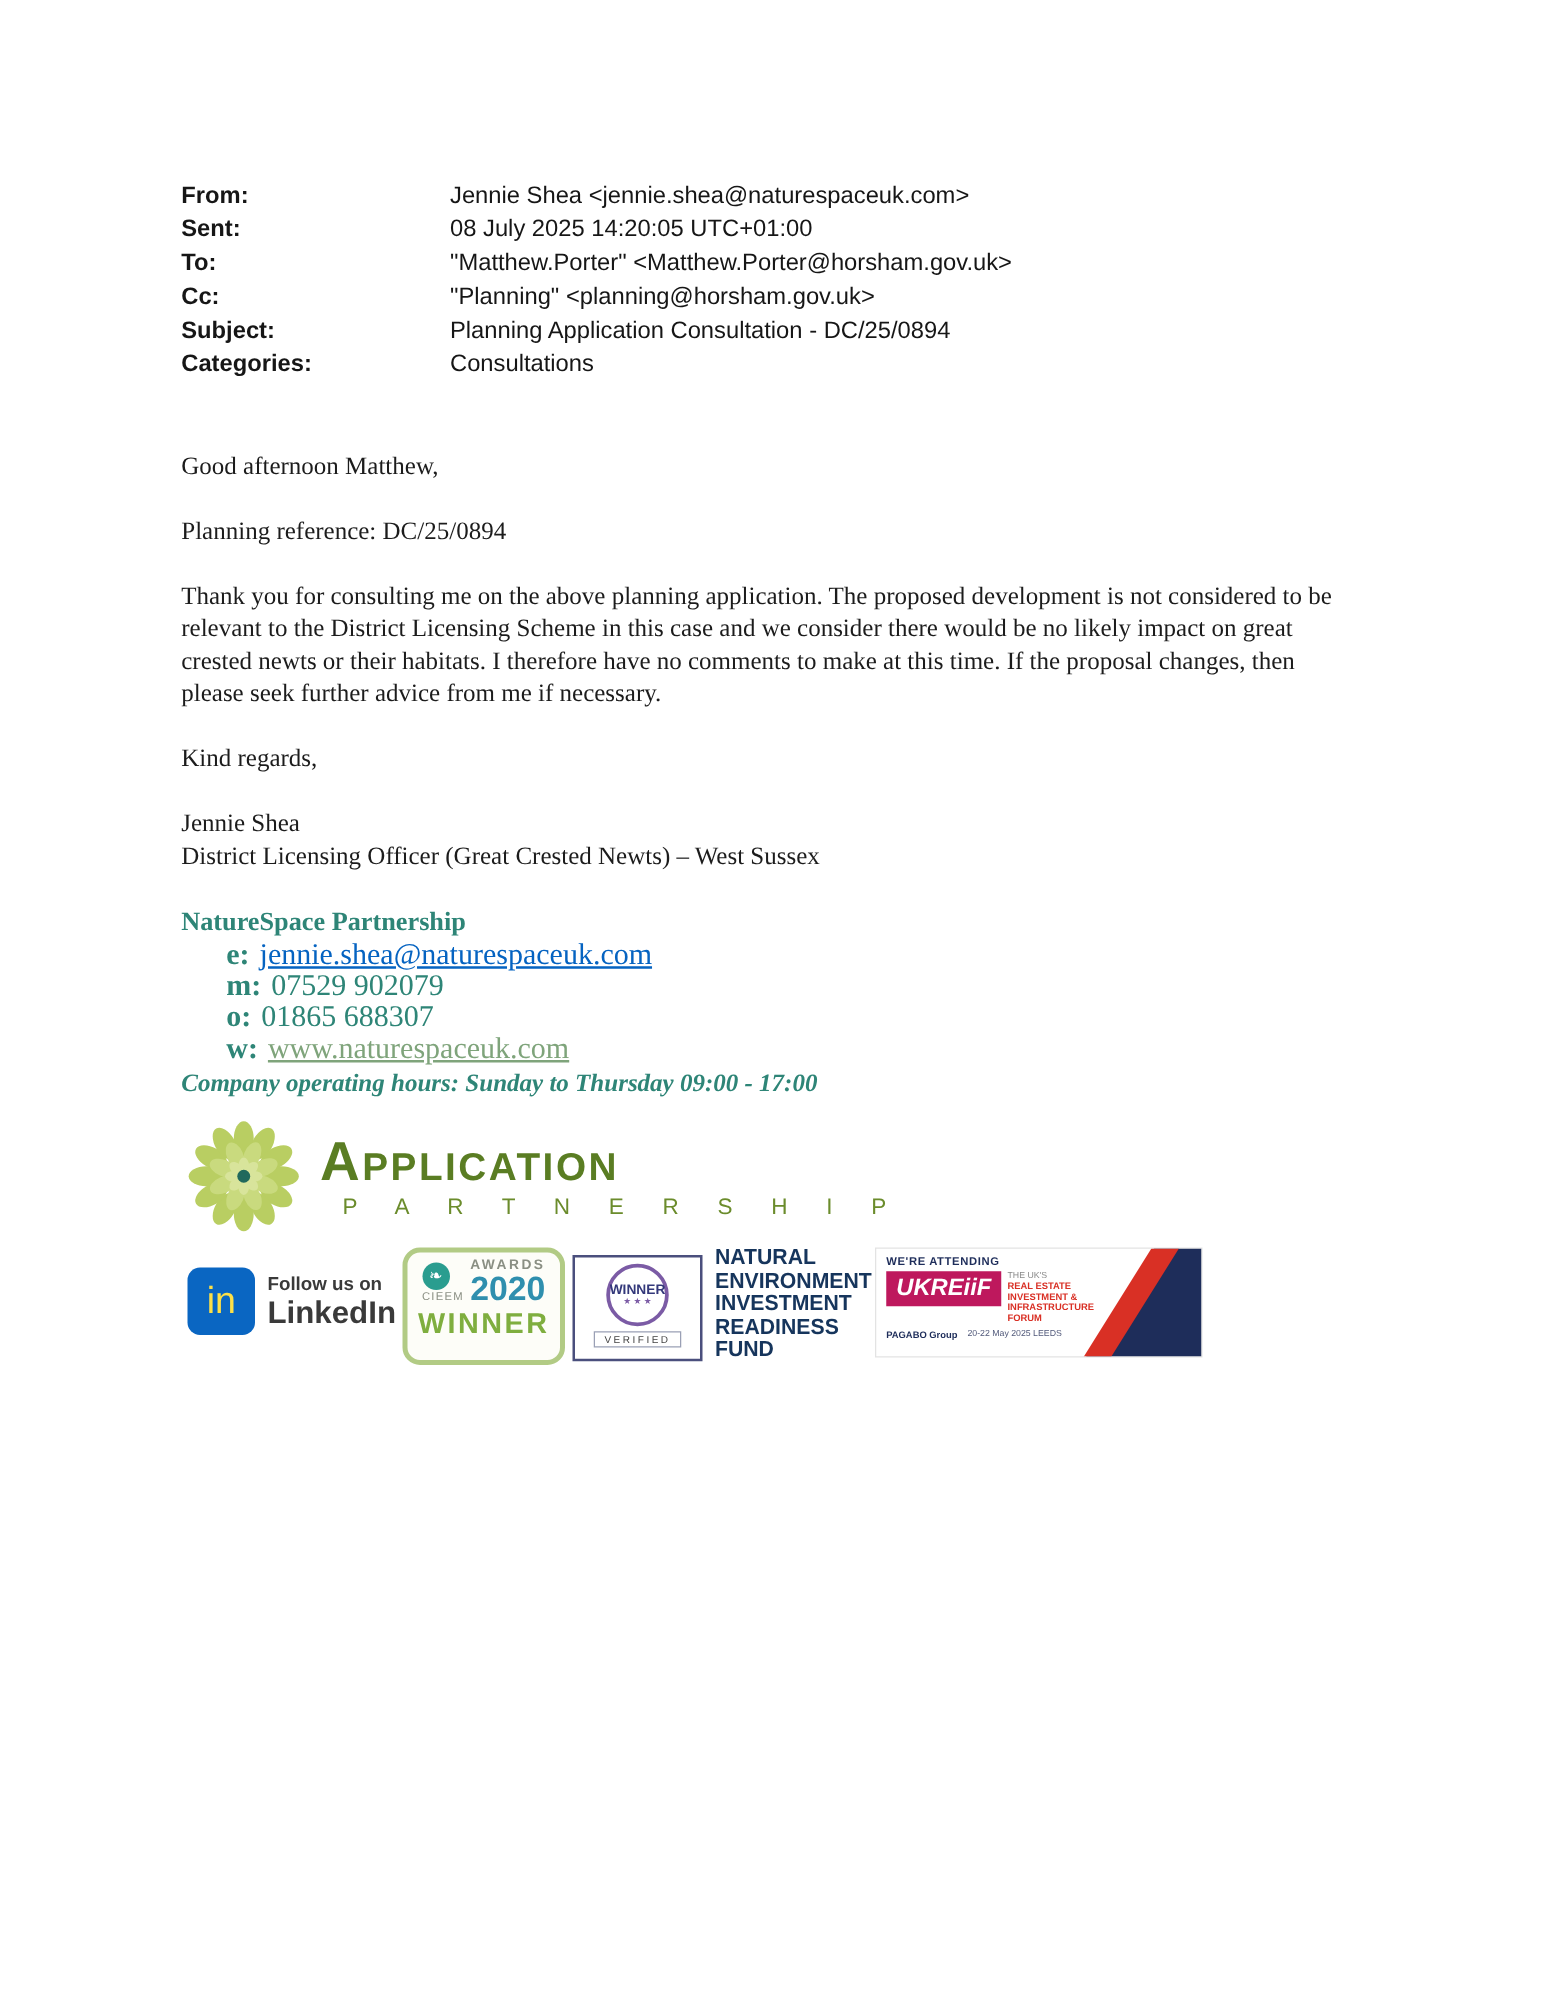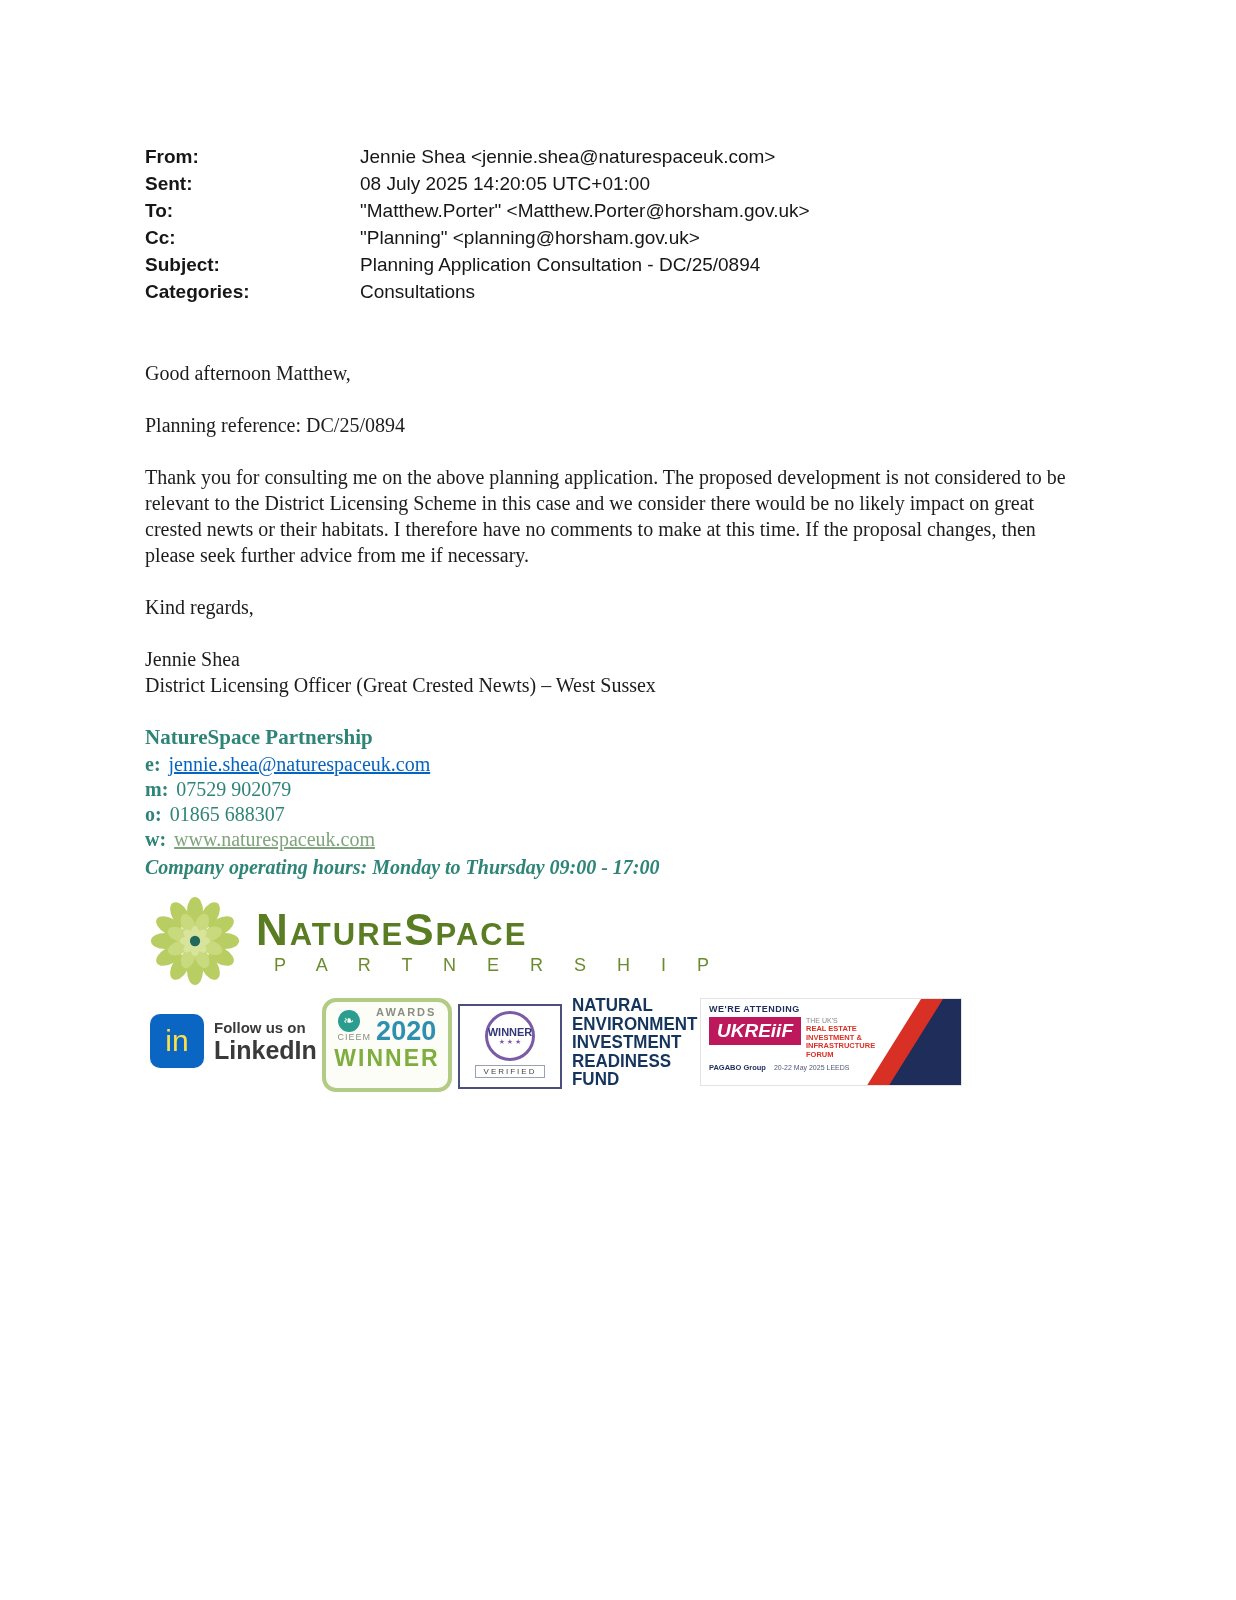--- a/index.html
+++ b/index.html
@@ -15,21 +15,21 @@
 
   
   .bodytext{position:absolute;left:145px;top:360px;width:928px;
             font-size:20px;line-height:26px;color:#1c1c1c;}
   .bodytext p{margin:0 0 26px 0;}
   .sender-block div{line-height:26px;}
   .sender-block{margin-bottom:26px;}
 
   
   .sig-company{color:#2E8577;font-weight:700;font-size:21px;margin:24px 0 2px 0;}
-  .sig-line{line-height:25px;font-size:20px;color:#2E8577;}
+  .sig-line{line-height:25px;font-size:24px;color:#2E8577;margin-left:36px;}
   .sig-line .lbl{font-weight:700;margin-right:8px;}
   a.mail-link{color:#0563C1;text-decoration:underline;}
   a.web-link{color:#7FA47B;text-decoration:underline;}
   .sig-hours{color:#2E8577;font-weight:700;font-style:italic;font-size:20px;margin-top:2px;}
 
   
   .ns-logo{position:absolute;left:150px;top:896px;display:flex;align-items:center;}
   .ns-flower{width:90px;height:90px;flex:0 0 auto;}
   .ns-words{margin-left:16px;}
   .ns-main{font-family:"Liberation Sans", sans-serif;font-weight:700;font-size:44px;
@@ -138,21 +138,21 @@
       </div>
       <div class="sig-line">
         <span class="lbl">m:</span><span>07529 902079</span>
       </div>
       <div class="sig-line">
         <span class="lbl">o:</span><span>01865 688307</span>
       </div>
       <div class="sig-line">
         <span class="lbl">w:</span><a class="web-link" href="#">www.naturespaceuk.com</a>
       </div>
-      <div class="sig-hours">Company operating hours: Monday to Thursday 09:00 - 17:00</div>
+      <div class="sig-hours">Company operating hours: Sunday to Thursday 09:00 - 17:00</div>
     </div>
   </div>
 
   <div class="ns-logo">
     <svg class="ns-flower" viewBox="-48 -48 96 96">
       <g fill="#b9ce62">
         <ellipse cx="0" cy="-32" rx="8.5" ry="15" transform="rotate(0)"></ellipse>
         <ellipse cx="0" cy="-32" rx="8.5" ry="15" transform="rotate(30)"></ellipse>
         <ellipse cx="0" cy="-32" rx="8.5" ry="15" transform="rotate(60)"></ellipse>
         <ellipse cx="0" cy="-32" rx="8.5" ry="15" transform="rotate(90)"></ellipse>
@@ -181,21 +181,21 @@
         <ellipse cx="0" cy="-9" rx="4.5" ry="7" transform="rotate(90)"></ellipse>
         <ellipse cx="0" cy="-9" rx="4.5" ry="7" transform="rotate(135)"></ellipse>
         <ellipse cx="0" cy="-9" rx="4.5" ry="7" transform="rotate(180)"></ellipse>
         <ellipse cx="0" cy="-9" rx="4.5" ry="7" transform="rotate(225)"></ellipse>
         <ellipse cx="0" cy="-9" rx="4.5" ry="7" transform="rotate(270)"></ellipse>
         <ellipse cx="0" cy="-9" rx="4.5" ry="7" transform="rotate(315)"></ellipse>
       </g>
       <circle r="5.5" fill="#20695c"></circle>
     </svg>
     <div class="ns-words">
-      <div class="ns-main">NatureSpace</div>
+      <div class="ns-main">Application</div>
       <div class="ns-sub">P A R T N E R S H I P</div>
     </div>
   </div>
 
   <div class="badge b-li">
     <div class="li-icon">in</div>
     <div class="li-text">
       <div class="l1">Follow us on</div>
       <div class="l2">LinkedIn</div>
     </div>

